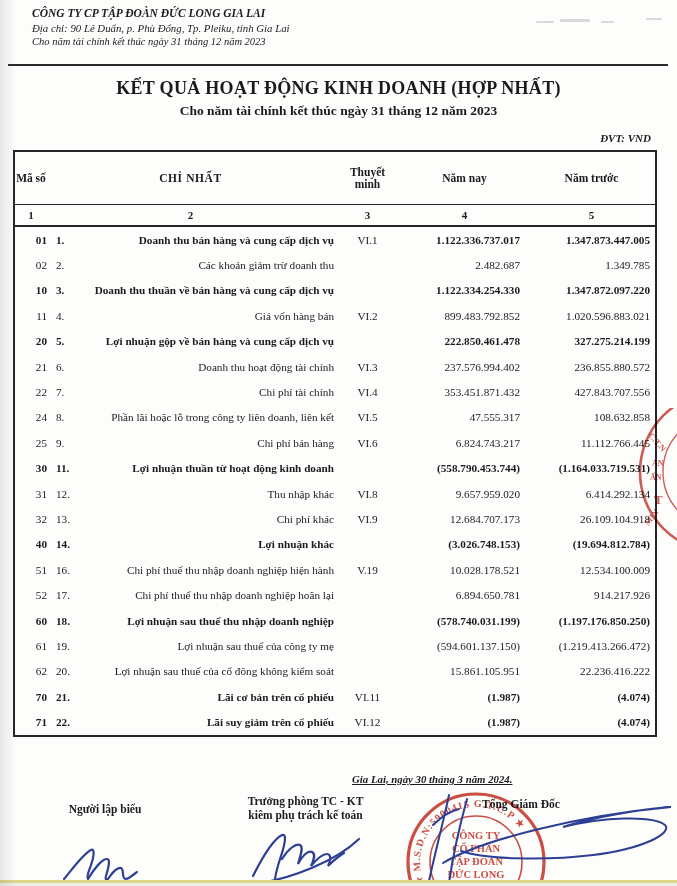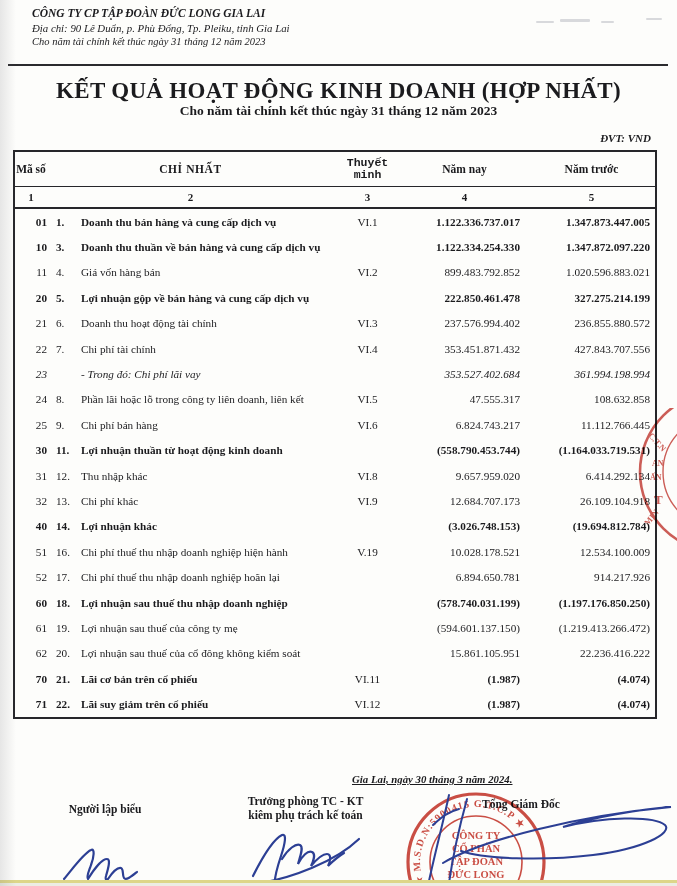--- a/index.html
+++ b/index.html
@@ -16,21 +16,21 @@
   }
   .txt{position:absolute;white-space:nowrap;text-decoration:underline;}
   
   .lh{position:absolute;left:32px;top:6px;line-height:14.5px;font-size:11px;}
   .lh .company{font-weight:bold;font-style:italic;font-size:11.5px;}
   .lh .address{font-style:italic;font-size:10.8px;}
   .lh .report{font-weight:bold;font-size:11px;}
   .lh .period{font-style:italic;font-size:10.5px;}
   .rule{position:absolute;left:8px;top:64px;width:660px;height:2.2px;background:#2b2b2e;}
   .title-main{position:absolute;left:0;top:78px;width:677px;text-align:center;
-    font-weight:bold;font-size:23px;letter-spacing:.3px;}
+    font-weight:bold;font-size:18px;letter-spacing:.3px;}
   .title-sub{position:absolute;left:0;top:103px;width:677px;text-align:center;
     font-weight:bold;font-size:13.5px;}
   .dvt{position:absolute;right:26px;top:132px;font-weight:bold;font-style:italic;font-size:11px;}
   
   table.report{
     position:absolute;left:13px;top:150px;width:642px;
     border-collapse:collapse;table-layout:fixed;
     font-size:11.2px;
   }
   table.report,table.report td,table.report th{border:0;}
@@ -38,21 +38,21 @@
   td,th{border-left:1.3px solid #26262a;border-right:1.3px solid #26262a;
     padding:0;vertical-align:middle;overflow:visible;}
   thead tr.hrow th{height:34px;font-size:11.5px;font-weight:bold;text-align:center;
     border-bottom:1.6px solid #26262a;line-height:12.5px;}
   thead tr.nrow td{height:20px;font-weight:bold;text-align:center;
     border-bottom:2px solid #26262a;font-size:11px;}
   tbody td{height:25.4px;}
   .c-code{text-align:right;}
   .c-label-wrap{display:flex;align-items:center;padding-left:9px;}
   .row-no{width:25px;flex:0 0 25px;}
-  .row-lbl{flex:1;white-space:nowrap;}
+  .row-lbl{flex:1;white-space:nowrap;text-align:right;}
   .c-note{text-align:center;font-weight:normal !important;}
   .c-cur{text-align:right;padding-right:8px;}
   .c-pri{text-align:right;padding-right:5px;}
   tr.style-bold td{font-weight:bold;}
   tr.style-bold td.c-note{font-weight:normal;}
   tr.style-italic td{font-style:italic;}
   
   .date-line{position:absolute;left:352px;top:773px;font-weight:bold;font-style:italic;font-size:10.8px;}
   .sig-title{position:absolute;font-weight:bold;font-size:11.5px;text-align:center;line-height:14px;z-index:1;}
   .sig-preparer{left:40px;top:802px;width:130px;}
@@ -91,21 +91,21 @@
       <col style="width:33px">
         <col style="width:287px">
         <col style="width:67px">
       <col style="width:127px">
         <col style="width:128px">
     </colgroup>
     <thead>
       <tr class="hrow">
         <th>Mã số</th>
         <th style="letter-spacing:.6px;">CHỈ NHẤT</th>
-        <th style="white-space:normal;padding:0 6px;font-family:Liberation Mono, monospace;">Thuyết minh</th>
+        <th style="white-space:normal;padding:9px 6px;">Thuyết minh</th>
         <th>Năm nay</th>
         <th>Năm trước</th>
       </tr>
       <tr class="nrow">
         <td>1</td>
         <td>2</td>
         <td>3</td>
         <td>4</td>
         <td>5</td>
       </tr>
@@ -116,20 +116,32 @@
       <td class="c-label">
         <div class="c-label-wrap">
           <span class="row-no">1.</span>
           <span class="row-lbl">Doanh thu bán hàng và cung cấp dịch vụ</span>
         </div>
       </td>
       <td class="c-note">VI.1</td>
       <td class="c-cur">1.122.336.737.017</td>
       <td class="c-pri">1.347.873.447.005</td>
     </tr>
+        <tr class="style-normal">
+      <td class="c-code">02</td>
+      <td class="c-label">
+        <div class="c-label-wrap">
+          <span class="row-no">2.</span>
+          <span class="row-lbl">Các khoản giảm trừ doanh thu</span>
+        </div>
+      </td>
+      <td class="c-note"></td>
+      <td class="c-cur">2.482.687</td>
+      <td class="c-pri">1.349.785</td>
+    </tr>
         <tr class="style-bold">
       <td class="c-code">10</td>
       <td class="c-label">
         <div class="c-label-wrap">
           <span class="row-no">3.</span>
           <span class="row-lbl">Doanh thu thuần về bán hàng và cung cấp dịch vụ</span>
         </div>
       </td>
       <td class="c-note"></td>
       <td class="c-cur">1.122.334.254.330</td>
@@ -175,32 +187,20 @@
       <td class="c-code">22</td>
       <td class="c-label">
         <div class="c-label-wrap">
           <span class="row-no">7.</span>
           <span class="row-lbl">Chi phí tài chính</span>
         </div>
       </td>
       <td class="c-note">VI.4</td>
       <td class="c-cur">353.451.871.432</td>
       <td class="c-pri">427.843.707.556</td>
-    </tr>
-        <tr class="style-italic">
-      <td class="c-code">23</td>
-      <td class="c-label">
-        <div class="c-label-wrap">
-          <span class="row-no"></span>
-          <span class="row-lbl">- Trong đó: Chi phí lãi vay</span>
-        </div>
-      </td>
-      <td class="c-note"></td>
-      <td class="c-cur">353.527.402.684</td>
-      <td class="c-pri">361.994.198.994</td>
     </tr>
         <tr class="style-normal">
       <td class="c-code">24</td>
       <td class="c-label">
         <div class="c-label-wrap">
           <span class="row-no">8.</span>
           <span class="row-lbl">Phần lãi hoặc lỗ trong công ty liên doanh, liên kết</span>
         </div>
       </td>
       <td class="c-note">VI.5</td>

